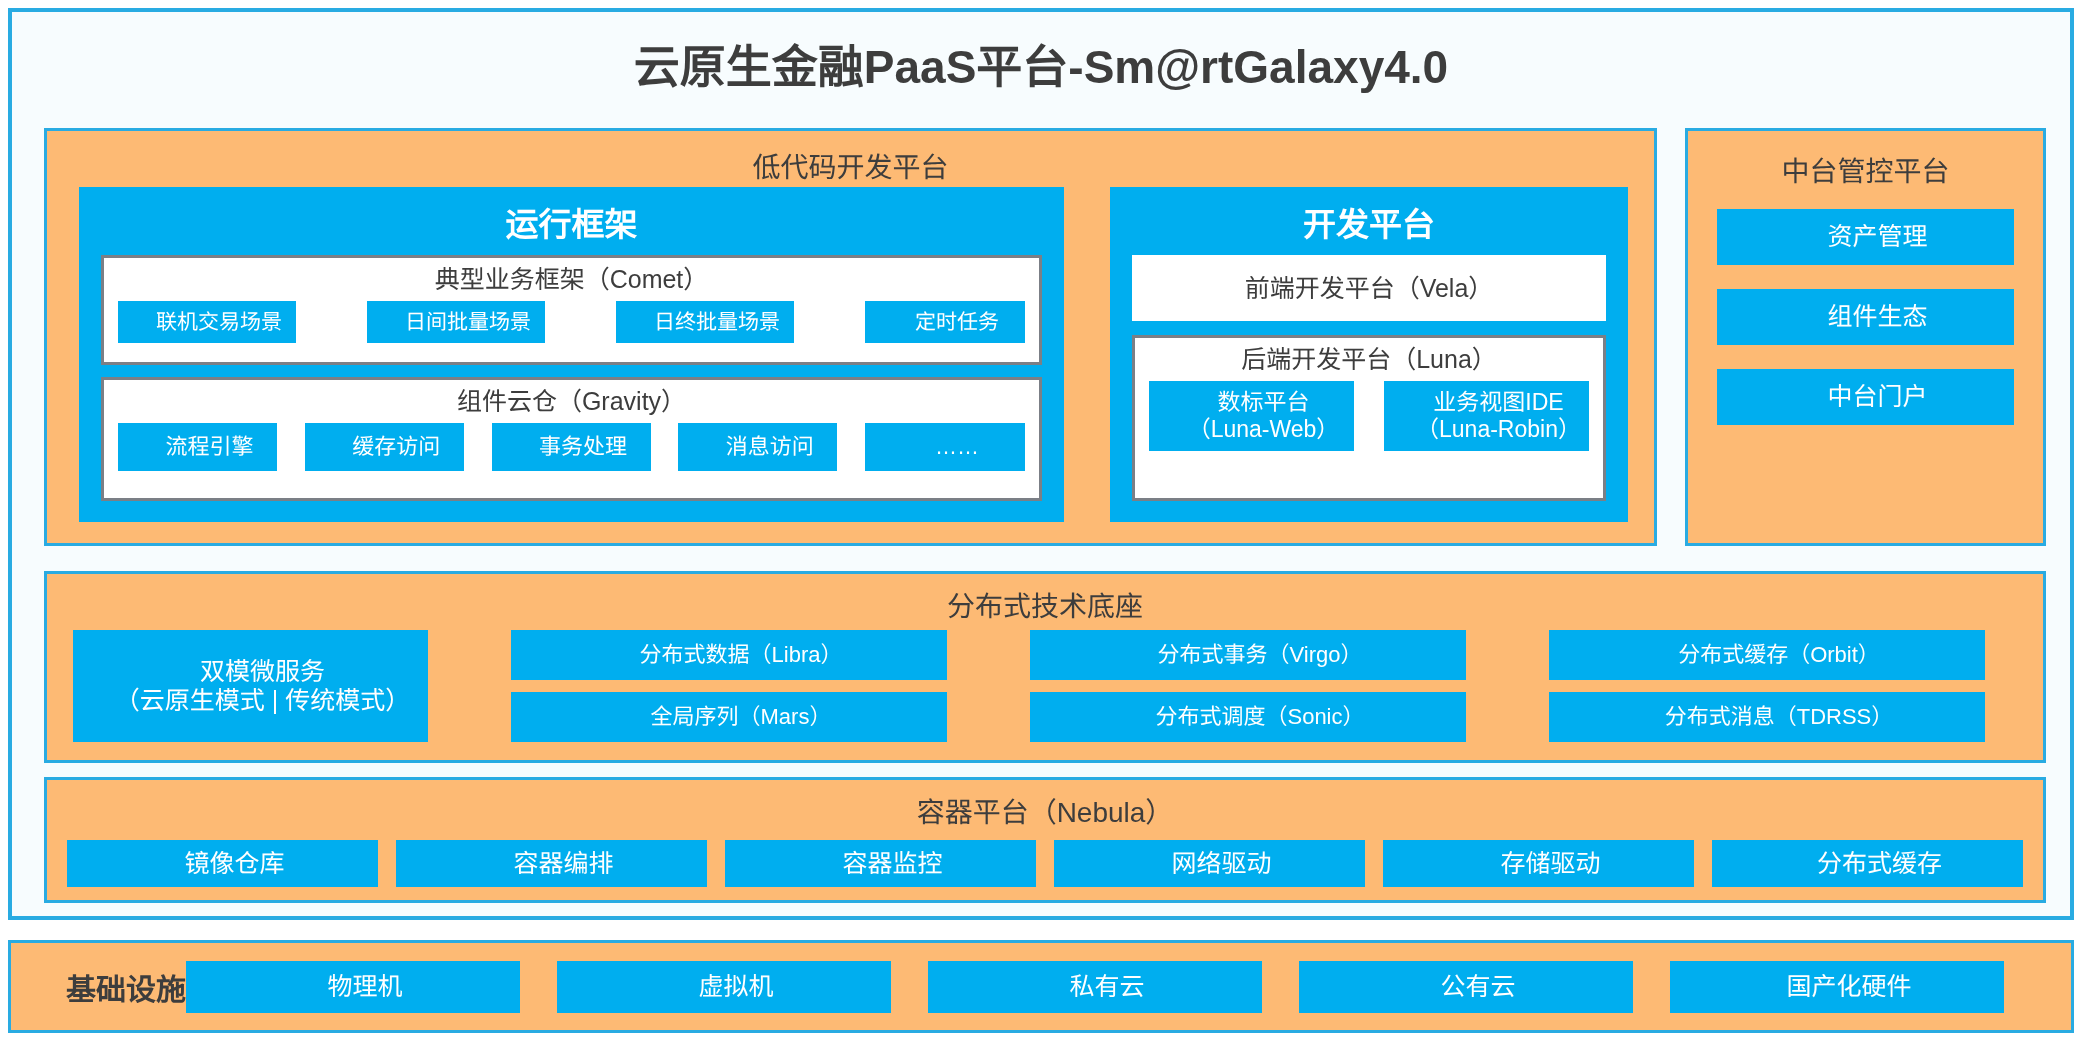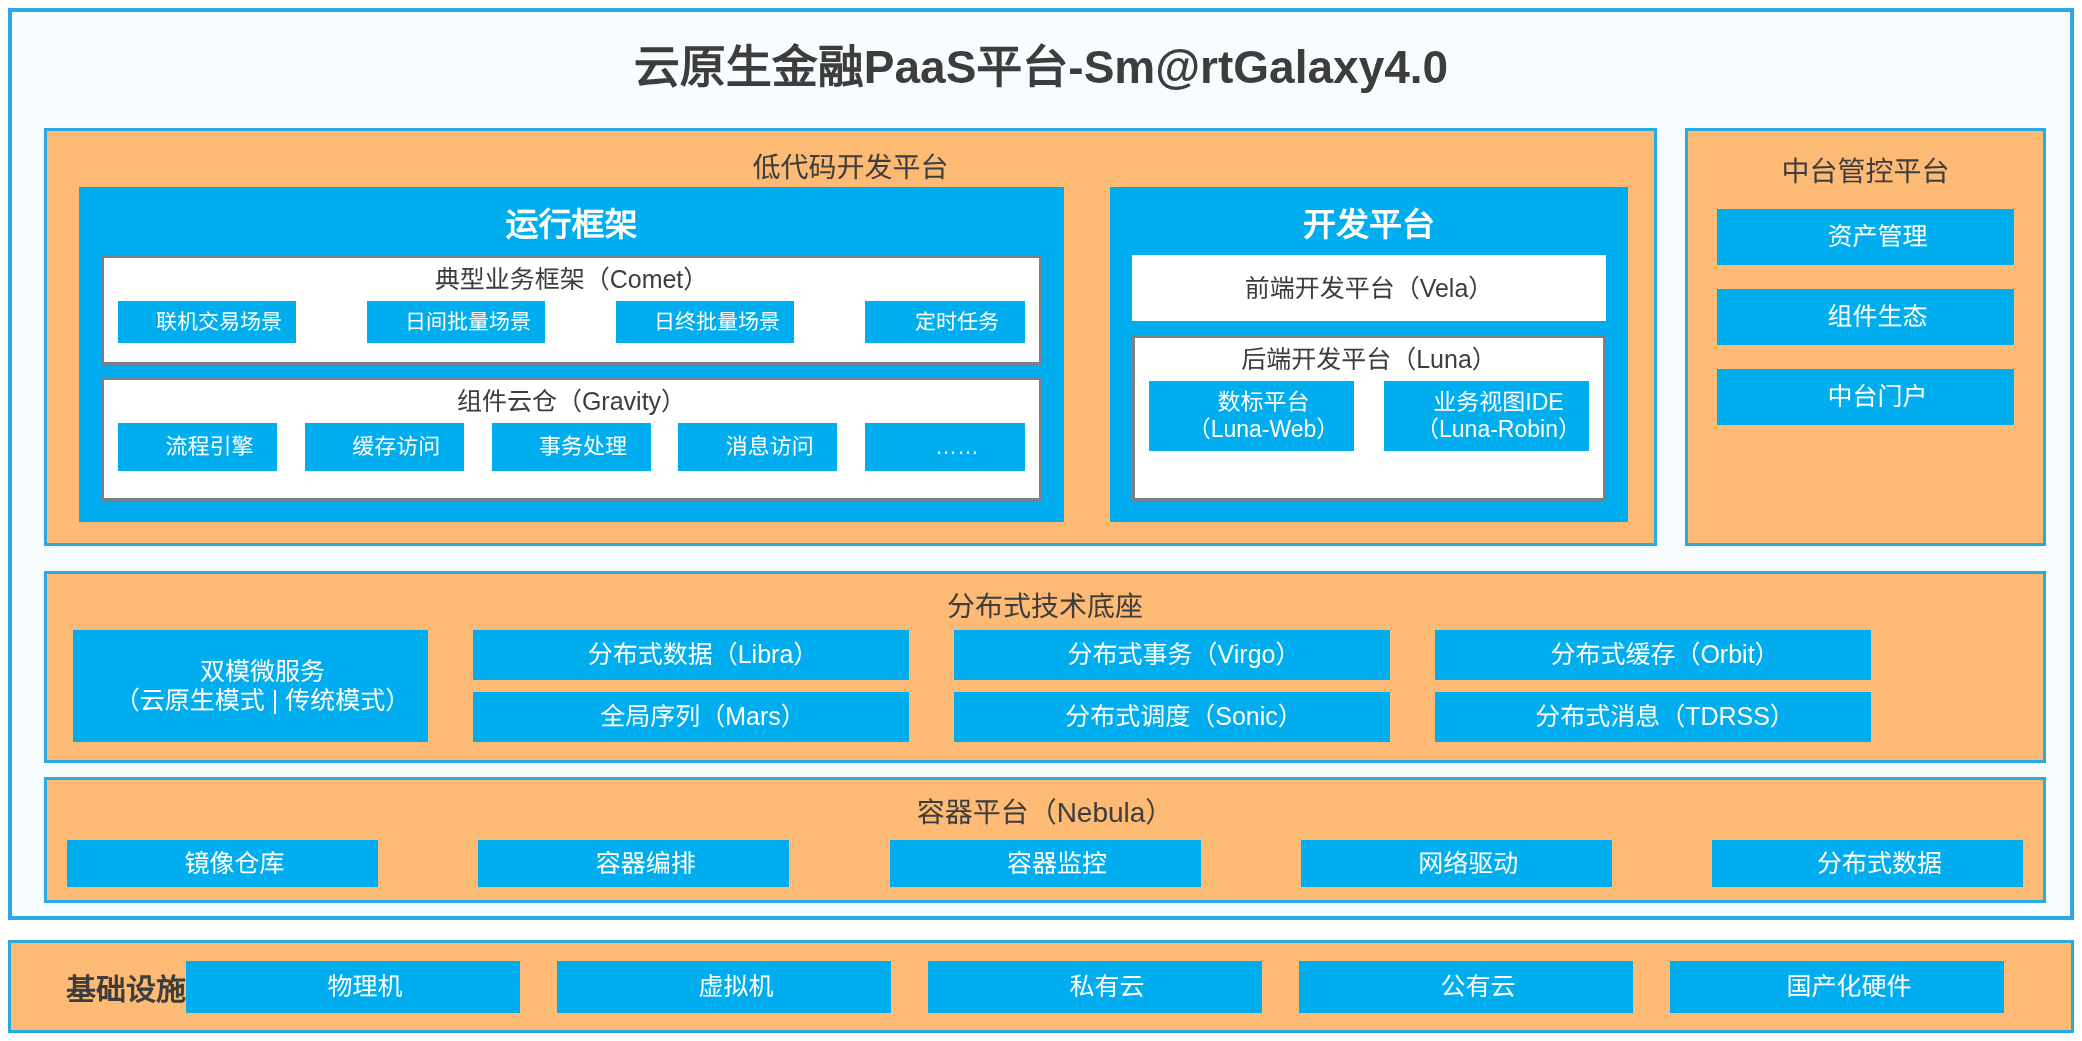--- a/index.html
+++ b/index.html
@@ -241,21 +241,22 @@
     flex-direction: column;
   }
   .dist-col {
     display: flex;
     flex-direction: column;
     gap: 12px;
   }
   .dist-col .blue-chip {
     width: 436px;
     height: 50px;
-    font-size: 25px;
+    font-size: 22px;
+    margin-left: 38px;
   }
 
   
   #container-panel {
     position: absolute;
     left: 32px;
     top: 765px;
     width: 2002px;
     height: 126px;
   }
@@ -396,21 +397,22 @@
       </div>
     </div>
 
     <div id="container-panel" class="panel">
       <div id="container-title" class="panel-title">容器平台（Nebula）</div>
       <div id="container-row">
         <div class="blue-chip">镜像仓库</div>
         <div class="blue-chip">容器编排</div>
         <div class="blue-chip">容器监控</div>
         <div class="blue-chip">网络驱动</div>
-        <div class="blue-chip">分布式数据</div>
+        <div class="blue-chip">存储驱动</div>
+        <div class="blue-chip">分布式缓存</div>
       </div>
     </div>
 
   </div>
 
   <div id="infra-panel" class="panel">
     <div id="infra-label">基础设施</div>
     <div id="infra-row">
       <div class="blue-chip">物理机</div>
       <div class="blue-chip">虚拟机</div>

